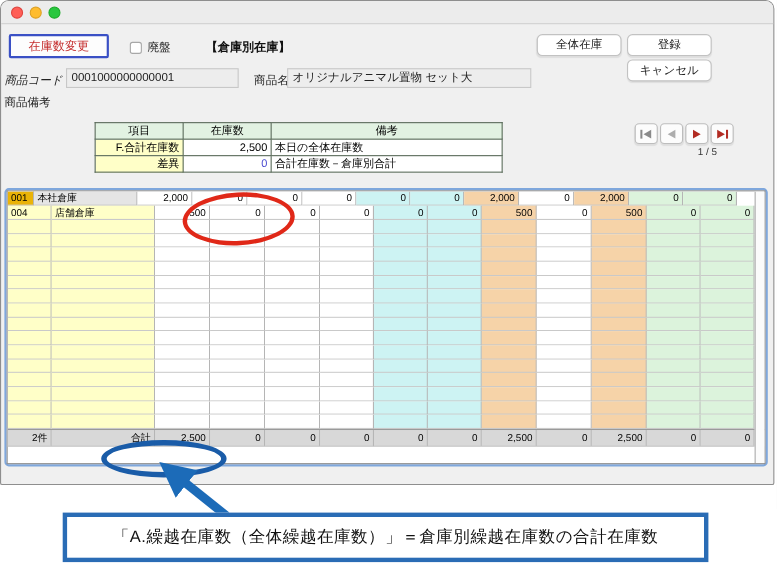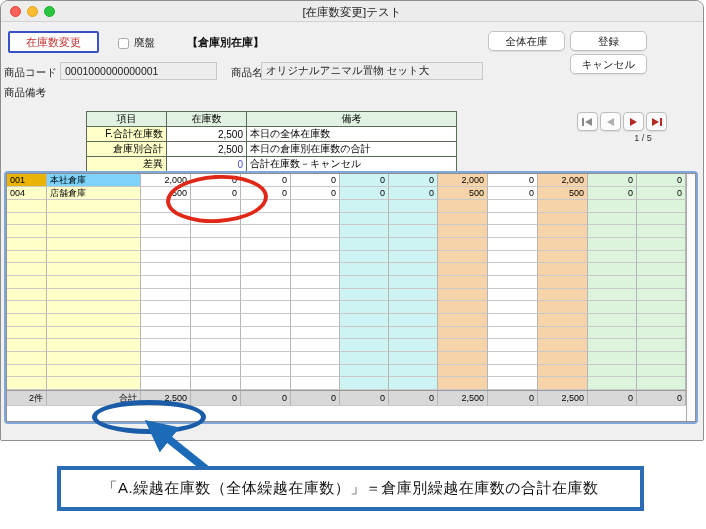--- a/index.html
+++ b/index.html
@@ -83,58 +83,52 @@
   .caption-text { font-size:15px; color:#111; letter-spacing:0.5px; }
 </style>
 </head>
 <body>
 
 <div class="window">
   <div class="titlebar">
     <span class="tl red"></span>
     <span class="tl yellow"></span>
     <span class="tl green"></span>
-    <div class="title">[在庫数変更]テスト</div>
   </div>
 
   <div class="mode-btn">在庫数変更</div>
   <span class="checkbox"></span>
   <span class="chk-label">廃盤</span>
   <span class="section-label">【倉庫別在庫】</span>
   <div class="btn btn-whole">全体在庫</div>
   <div class="btn btn-save">登録</div>
   <div class="btn btn-cancel">キャンセル</div>
 
-  <span class="flabel" style="left:3px; top:65px;">商品コード</span>
+  <span class="flabel" style="left:3px; top:65px;font-style:italic;">商品コード</span>
   <input class="field" style="left: 59px; top: 61px; width: 157px;" readonly="" value="0001000000000001">
   <span class="flabel" style="left:230px; top:65px;">商品名</span>
   <input class="field" style="left: 260px; top: 61px; width: 222px;" readonly="" value="オリジナルアニマル置物 セット大">
   <span class="flabel" style="left:3px; top:85px;">商品備考</span>
 
   <table class="sumtab">
     <tbody>
         <tr>
       <th>項目</th>
       <th>在庫数</th>
       <th>備考</th>
     </tr>
     <tr>
       <td class="st-item">F.合計在庫数</td>
       <td class="st-qty">2,500</td>
       <td class="st-note">本日の全体在庫数</td>
     </tr>
     <tr>
-      <td class="st-item">倉庫別合計</td>
-      <td class="st-qty">2,500</td>
-      <td class="st-note">本日の倉庫別在庫数の合計</td>
-    </tr>
-    <tr>
       <td class="st-item">差異</td>
       <td class="st-qty blue-num">0</td>
-      <td class="st-note">合計在庫数－キャンセル</td>
+      <td class="st-note">合計在庫数－倉庫別合計</td>
     </tr>
   </tbody>
     </table>
 
   <div class="pager">
     <div class="pbtn" style="left:0px;">
       <svg width="11" height="10" viewBox="0 0 11 10">
         <rect x="0" y="1" width="2" height="8" fill="#8A8A8A"></rect>
         <polygon points="10,1 10,9 3,5" fill="#8A8A8A"></polygon>
       </svg>
@@ -155,22 +149,22 @@
         <rect x="9" y="1" width="2" height="8" fill="#B22B22"></rect>
       </svg>
     </div>
   </div>
   <div class="pager-label">1 /  5</div>
 
   <div class="grid-ring">
     <div class="grid">
       <div class="grid-body">
           <div class="grow">
-            <div class="gc" style="width: 40px; background: #eab308; text-align: left;">001</div>
-            <div class="gc" style="width: 94px; background: #7dd3fc; text-align: left;">本社倉庫</div>
+            <div class="gc" style="width: 24px; background: #eab308; text-align: left;">001</div>
+            <div class="gc" style="width: 94px; background: #e5e5e5; text-align: left;">本社倉庫</div>
             <div class="gc" style="width: 50px; background: rgb(255, 255, 255); text-align: right;">2,000</div>
             <div class="gc" style="width: 50px; background: rgb(255, 255, 255); text-align: right;">0</div>
             <div class="gc" style="width: 50px; background: rgb(255, 255, 255); text-align: right;">0</div>
             <div class="gc" style="width: 49px; background: rgb(255, 255, 255); text-align: right;">0</div>
             <div class="gc" style="width: 49px; background: rgb(205, 243, 243); text-align: right;">0</div>
             <div class="gc" style="width: 49px; background: rgb(205, 243, 243); text-align: right;">0</div>
             <div class="gc" style="width: 50px; background: rgb(246, 211, 168); text-align: right;">2,000</div>
             <div class="gc" style="width: 50px; background: rgb(255, 255, 255); text-align: right;">0</div>
             <div class="gc" style="width: 50px; background: rgb(246, 211, 168); text-align: right;">2,000</div>
             <div class="gc" style="width: 49px; background: rgb(220, 243, 220); text-align: right;">0</div>

